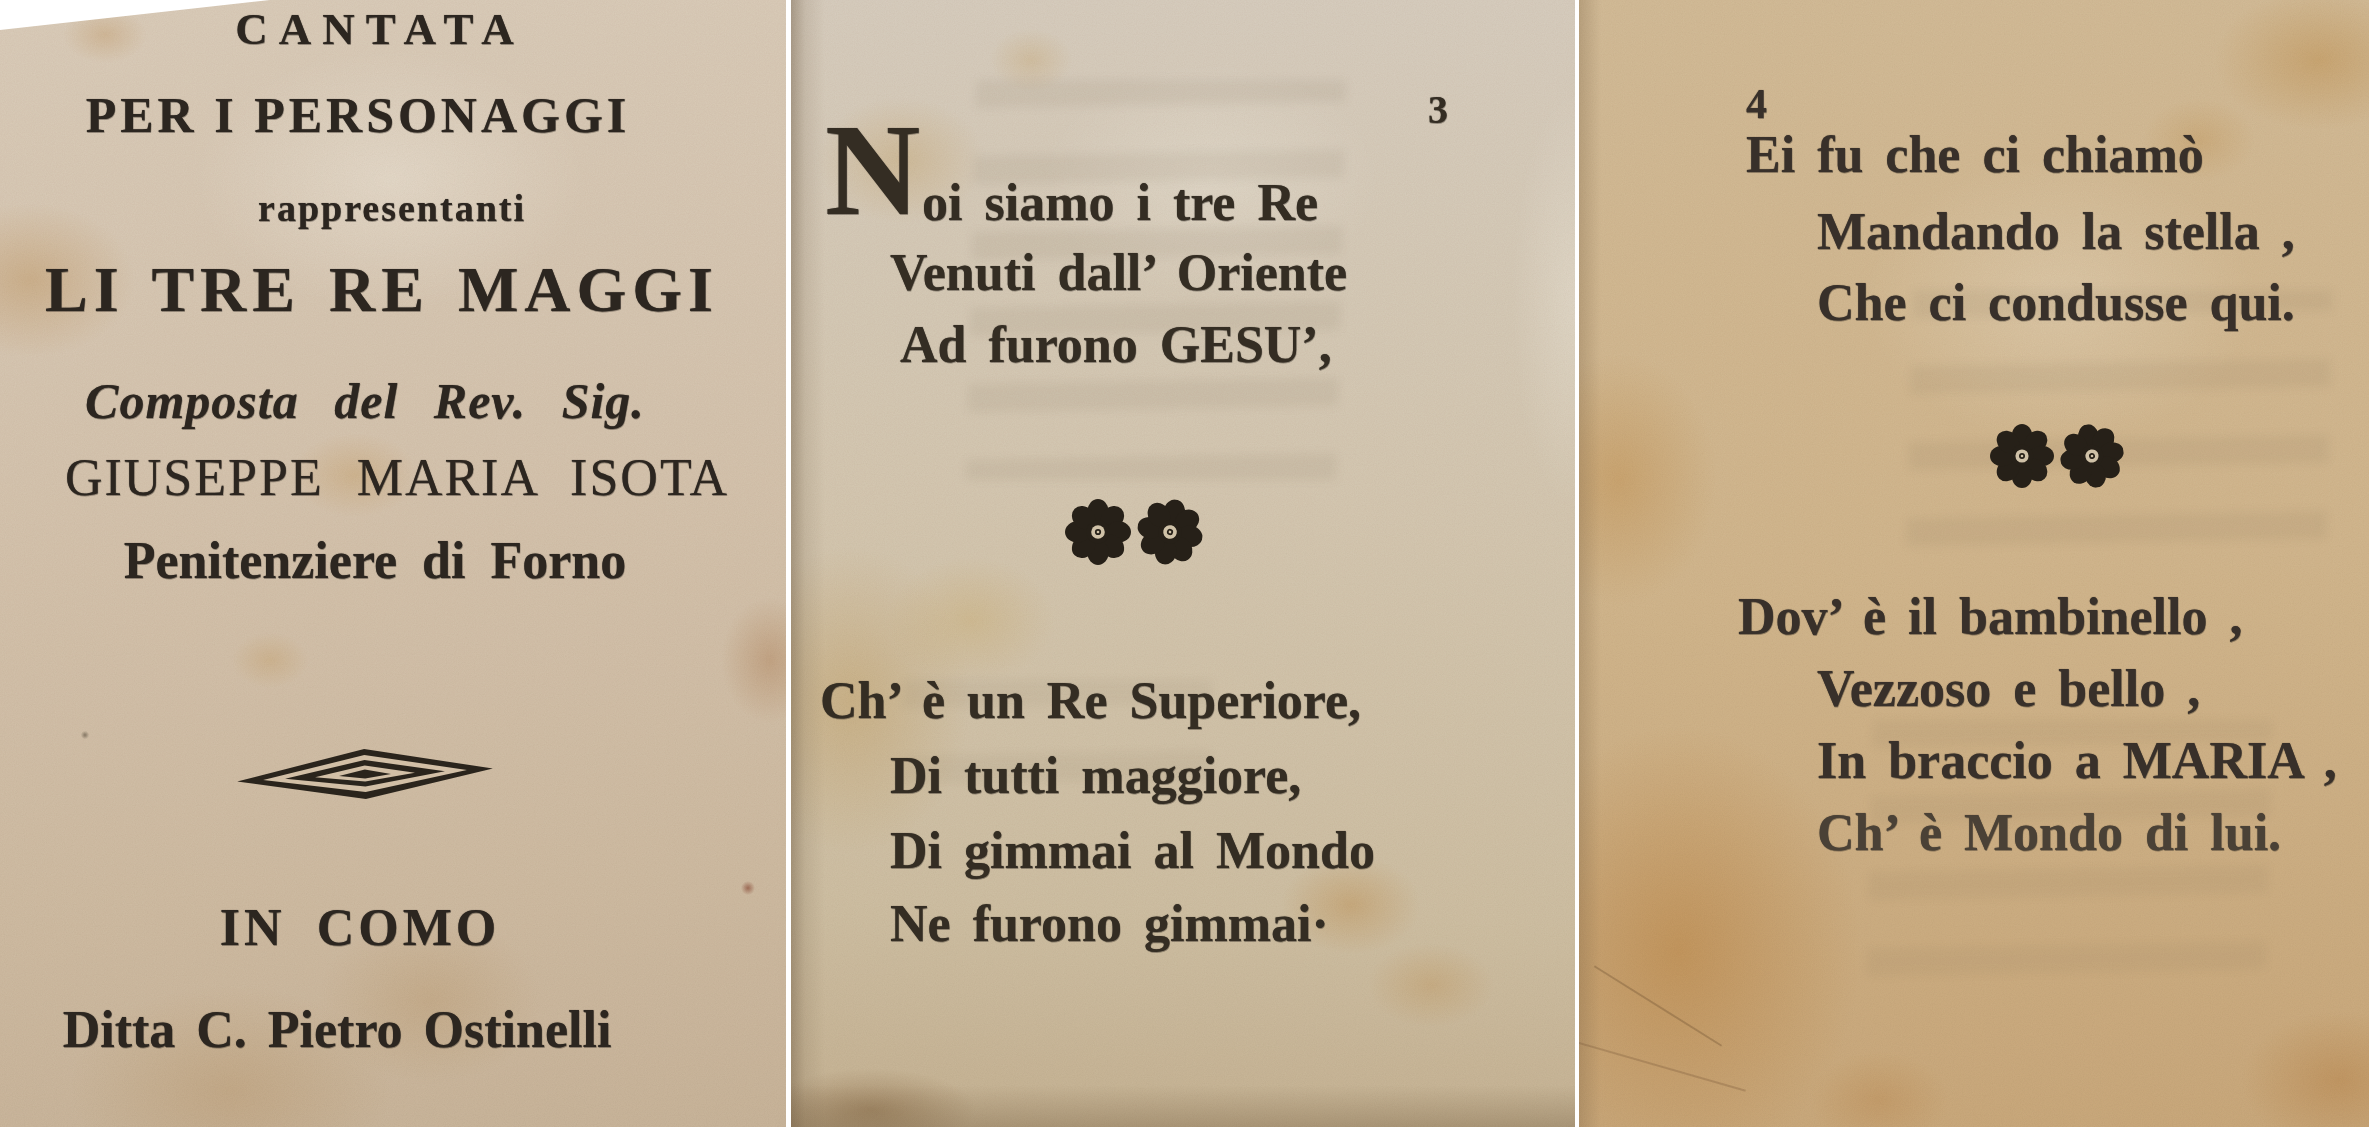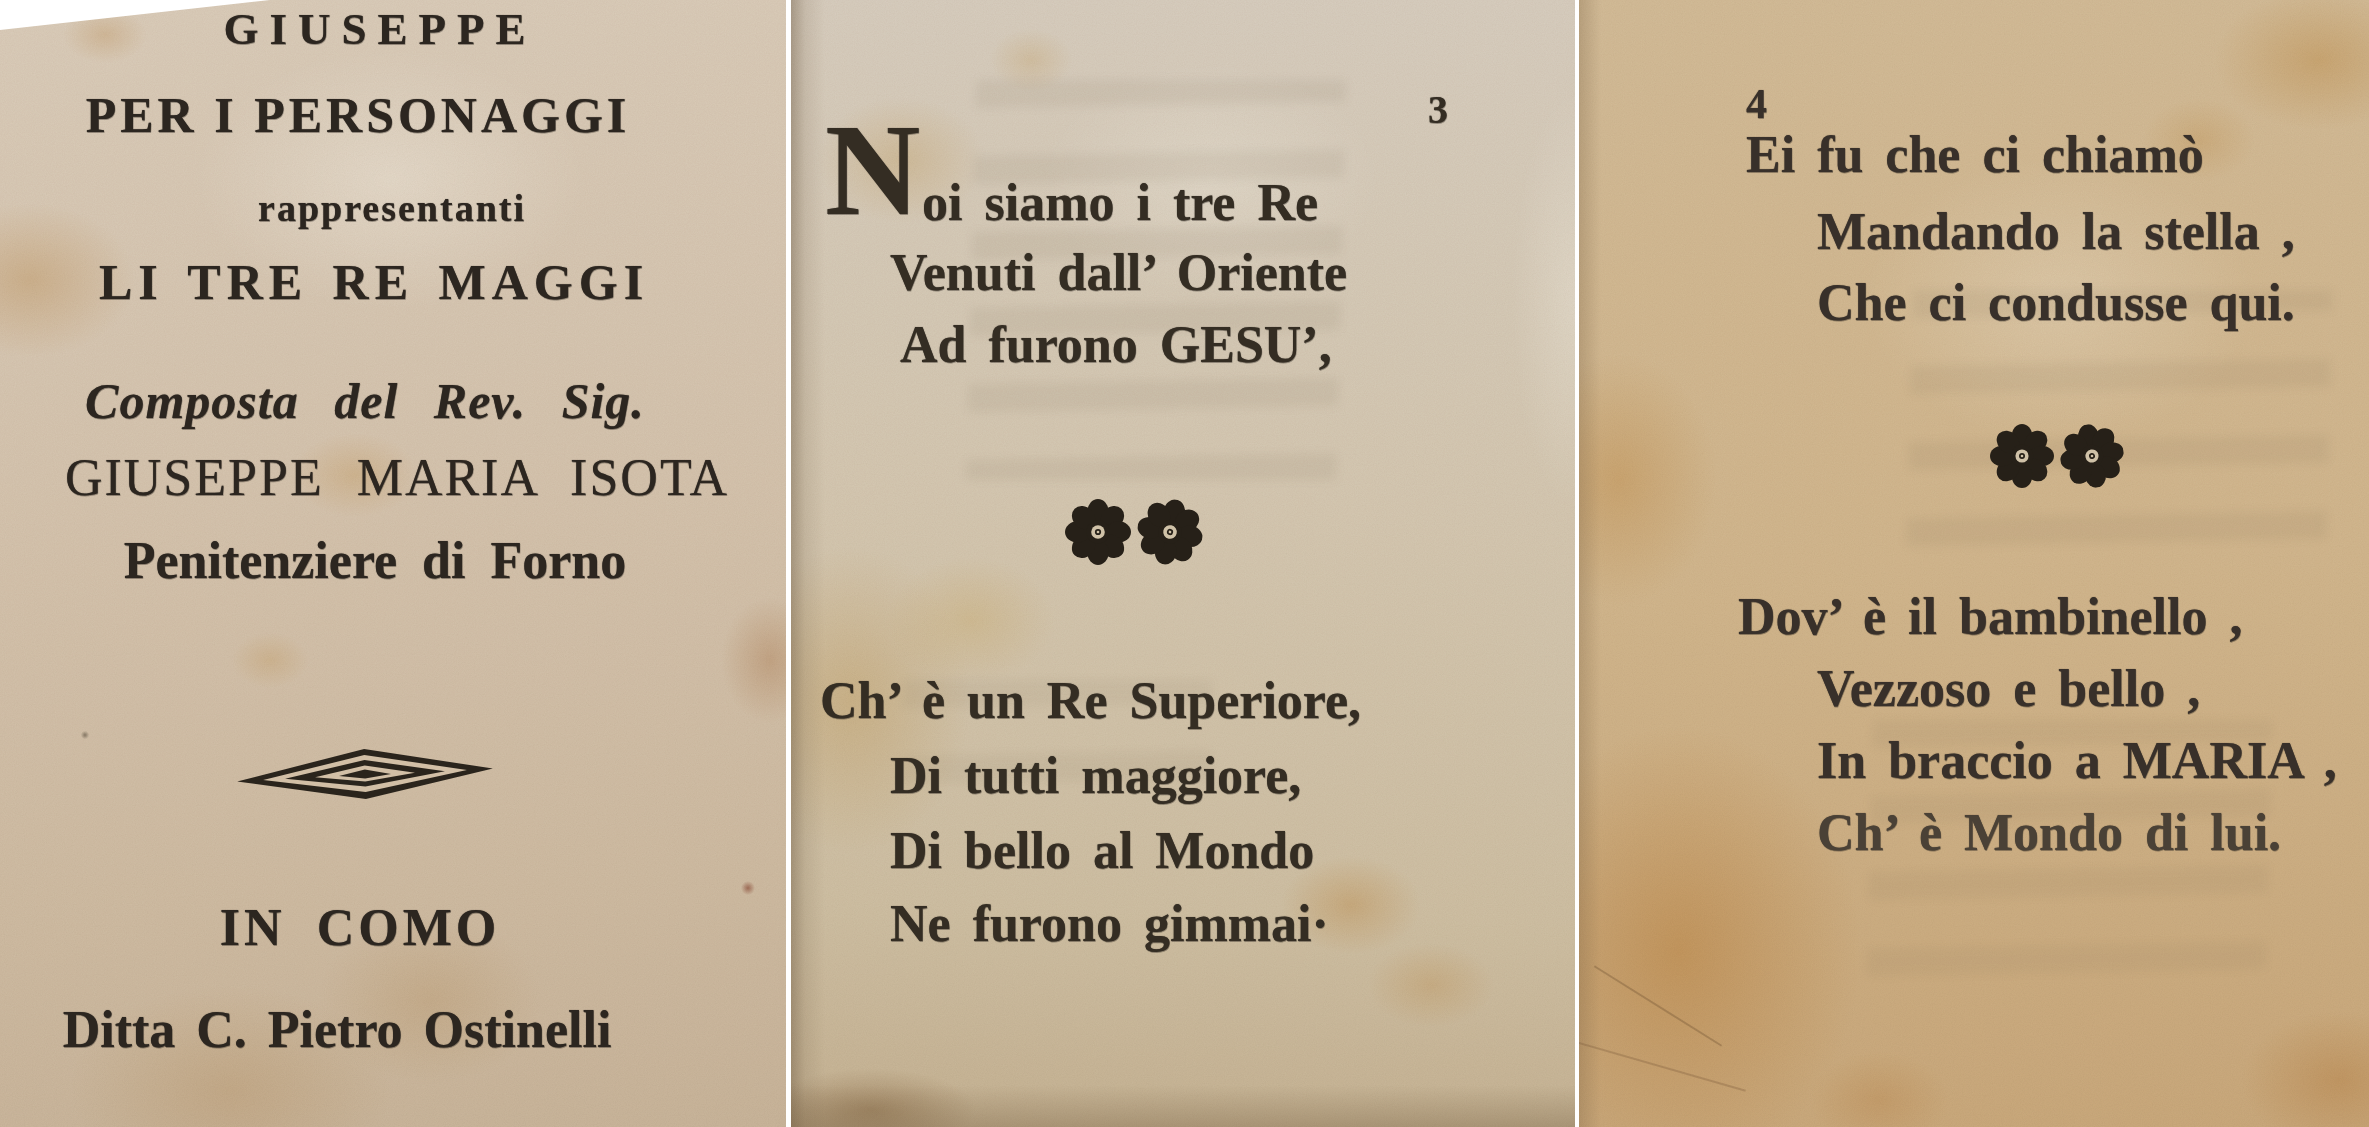--- a/index.html
+++ b/index.html
@@ -75,21 +75,21 @@
   .center{transform:translateX(-50%);}
   .ink1{color:#2c2620;}
   .ink2{color:#342d23;}
   .ink3{color:#38302a;}
   .ink-soft{color:#4a4136;}
 
   
   #p1-cantata{left:380px;top:3px;font-size:45px;font-weight:700;letter-spacing:11px;}
   #p1-per{left:358px;top:86px;font-size:50px;font-weight:700;letter-spacing:4px;}
   #p1-rapp{left:392px;top:186px;font-size:38px;font-weight:700;letter-spacing:2px;}
-  #p1-maggi{left:374px;top:253px;font-size:50px;font-weight:700;letter-spacing:6px;word-spacing:6px;text-align:center;}
+  #p1-maggi{left:382px;top:253px;font-size:64px;font-weight:700;letter-spacing:6px;word-spacing:6px;text-align:center;}
   #p1-composta{left:365px;top:372px;font-size:50px;font-weight:700;font-style:italic;word-spacing:22px;letter-spacing:1px;}
   #p1-giuseppe{left:397px;top:448px;font-size:52px;font-weight:400;letter-spacing:2px;word-spacing:18px;}
   #p1-penit{left:375px;top:531px;font-size:52px;font-weight:700;word-spacing:12px;}
   #p1-como{left:360px;top:898px;font-size:52px;font-weight:700;letter-spacing:4px;word-spacing:14px;}
   #p1-ditta{left:337px;top:1000px;font-size:52px;font-weight:700;word-spacing:8px;}
   .diamond{position:absolute;left:237px;top:747px;width:256px;height:54px;transform:rotate(-2deg);z-index:5;}
 
   
   #p2-num{left:637px;top:86px;font-size:40px;font-weight:700;}
   #p2-dropcap{left:34px;top:104px;font-size:132px;font-weight:700;line-height:1;}
@@ -127,21 +127,21 @@
     <feComposite operator="in" in2="SourceGraphic"></feComposite>
   </filter>
 </svg>
 
 <div class="scan">
 
   <article class="page page1">
     <div class="grain"></div>
     <div class="tear"></div>
 
-    <div class="txt center ink1" id="p1-cantata">GIUSEPPE</div>
+    <div class="txt center ink1" id="p1-cantata">CANTATA</div>
     <div class="txt center ink1" id="p1-per">PER I PERSONAGGI</div>
     <div class="txt center ink1" id="p1-rapp">rappresentanti</div>
     <div class="txt center ink1" id="p1-maggi">LI TRE RE MAGGI</div>
     <div class="txt center ink1" id="p1-composta">Composta del Rev. Sig.</div>
     <div class="txt center ink1" id="p1-giuseppe">GIUSEPPE MARIA ISOTA</div>
     <div class="txt center ink1" id="p1-penit">Penitenziere di Forno</div>
 
     <svg class="diamond" viewBox="0 0 256 54" aria-hidden="true">
       <polygon points="0,30 128,2 256,26 128,52" fill="#2a241c"></polygon>
       <polygon points="26,29.5 128,8 230,26.5 128,45" fill="#d2bfa6"></polygon>
@@ -196,21 +196,21 @@
         </g>
         <circle cx="34" cy="34" r="12" fill="#262018"></circle>
         <circle cx="34" cy="34" r="7" fill="#d0c2a8"></circle>
         <circle cx="34" cy="34" r="3.2" fill="#262018"></circle>
         <circle cx="34" cy="34" r="1.4" fill="#d0c2a8"></circle>
       </svg>
     </div>
 
     <div class="txt verse ink2" id="p2-s2l1">Ch’ è un Re Superiore,</div>
     <div class="txt verse ink2" id="p2-s2l2">Di tutti maggiore,</div>
-    <div class="txt verse ink2" id="p2-s2l3">Di bello al Mondo</div>
+    <div class="txt verse ink2" id="p2-s2l3">Di gimmai al Mondo</div>
     <div class="txt verse ink2" id="p2-s2l4">Ne furono gimmai·</div>
   </article>
 
   <article class="page page3">
     <div class="grain"></div>
     <div class="ghost ghost1"></div>
     <div class="ghost ghost2"></div>
     <div class="crease-a"></div>
     <div class="crease-b"></div>
 

